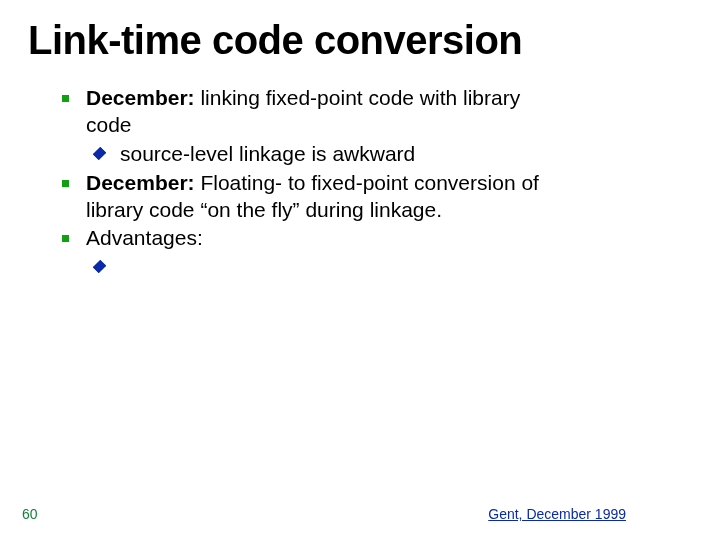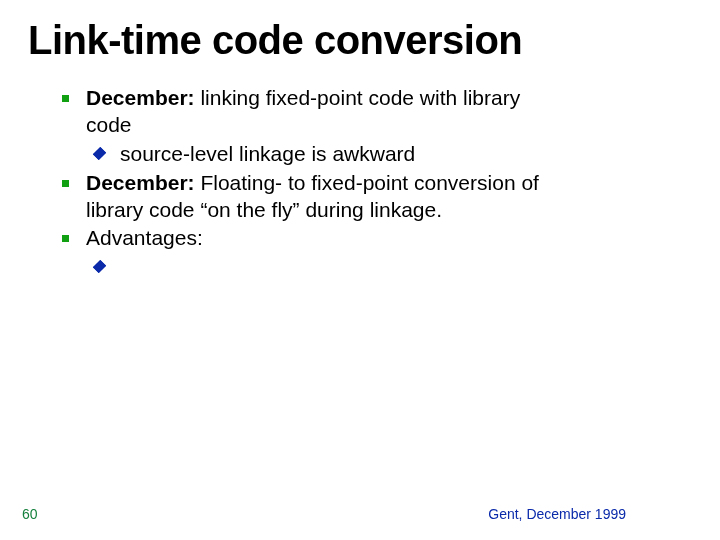--- a/index.html
+++ b/index.html
@@ -68,20 +68,21 @@
     bottom: 0;
     font-size: 14px;
     color: #15803d;
   }
   .venue {
     position: absolute;
     right: 94px;
     bottom: 0;
     font-size: 14px;
     color: #0a2aaa;
+    text-decoration: underline;
   }
   .logo {
     position: absolute;
     right: 22px;
     bottom: -4px;
     width: 58px;
     height: 30px;
   }
   .logo .diamond {
     position: absolute;

